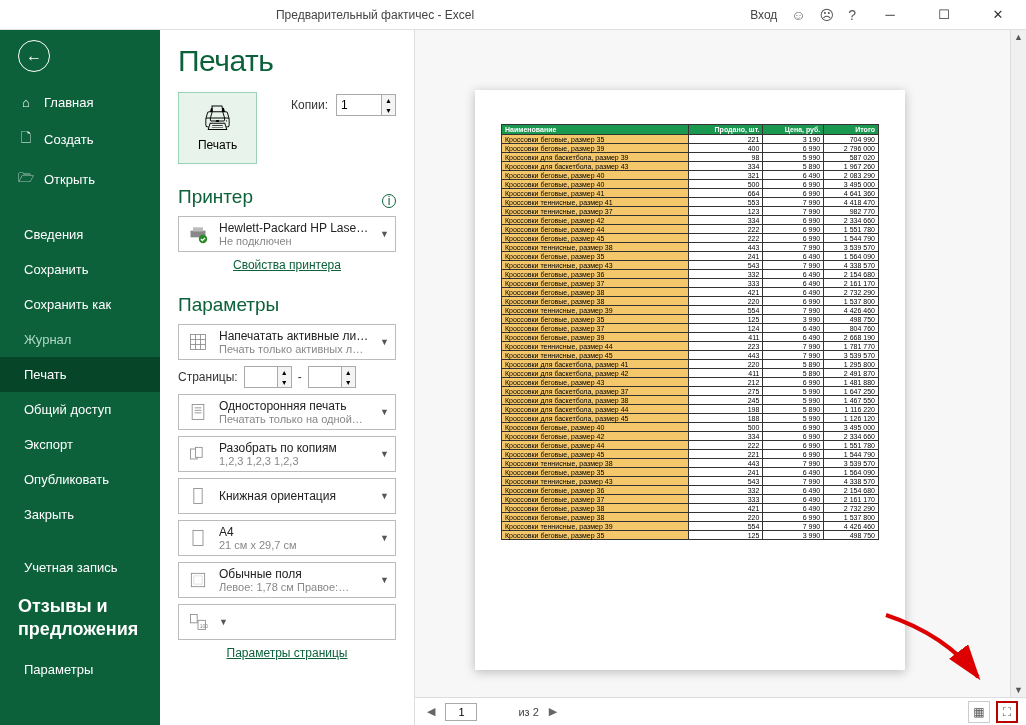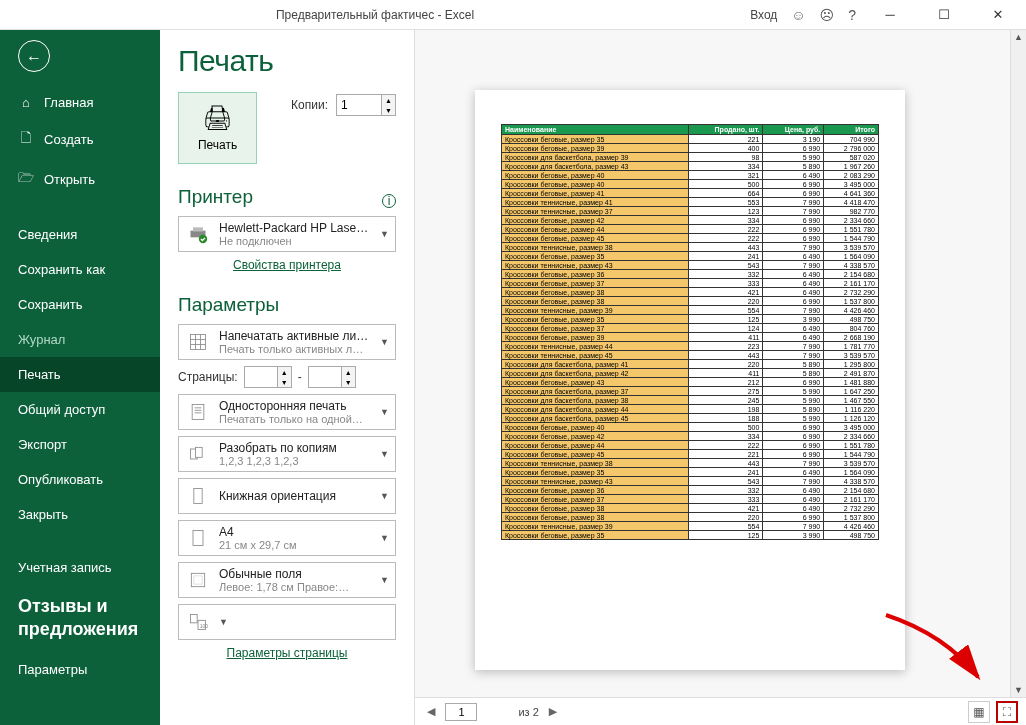--- a/index.html
+++ b/index.html
@@ -8,21 +8,21 @@
 .titlebar .title { flex: 1; text-align: center; font-size: 12px; color: #444; }
 .titlebar .right { display: flex; align-items: center; gap: 14px; padding-right: 8px; }
 .titlebar .icon { font-size: 14px; color: #555; cursor: default; }
 .titlebar .win-btn { width: 40px; height: 28px; display: flex; align-items: center; justify-content: center; font-size: 13px; color: #333; }
 .main { display: flex; height: 695px; }
 .sidebar { width: 160px; background: #0c613a; color: #fff; padding-top: 10px; display: flex; flex-direction: column; }
 .back-btn { width: 32px; height: 32px; border: 1.5px solid #fff; border-radius: 50%; margin-left: 18px; margin-bottom: 14px; display: flex; align-items: center; justify-content: center; font-size: 16px; }
 .nav-item { display: flex; align-items: center; gap: 10px; padding: 9px 18px; font-size: 13px; cursor: pointer; }
 .nav-item .nav-icon { width: 16px; display: flex; justify-content:center; }
 .nav-group-gap { height: 18px; }
-.nav-text { padding: 10px 18px; font-size: 13px; cursor: pointer; }
+.nav-text { padding: 10px 24px; font-size: 13px; cursor: pointer; }
 .nav-text.dim { color: #aed8c3; }
 .nav-text.active { background: #064527; }
 .nav-multi { padding: 10px 18px; font-size: 18px; line-height: 1.3; font-weight: bold; }
 .print-panel { width: 254px; padding: 14px 18px 0 18px; background: #fff; overflow: hidden; }
 .page-heading { font-size: 30px; font-weight: 300; color: #0c613a; margin-bottom: 14px; letter-spacing: -0.5px; }
 .print-top { display: flex; align-items: flex-start; gap: 18px; margin-bottom: 20px; }
 .print-button { width: 82px; height: 72px; border: 1px solid #9bd1b5; background: #e8f3ec; display: flex; flex-direction: column; align-items: center; justify-content: center; gap: 6px; }
 .print-button .pr-icon { font-size: 24px; }
 .print-button .pr-label { font-size: 12px; }
 .copies-wrap { display: flex; align-items: center; gap: 8px; padding-top: 2px; }
@@ -87,22 +87,22 @@
     <div class="nav-item">
         <span class="nav-icon">🗋</span>
         <span>Создать</span>
       </div>
     <div class="nav-item">
         <span class="nav-icon">🗁</span>
         <span>Открыть</span>
       </div>
     <div class="nav-group-gap"></div>
     <div class="nav-text">Сведения</div>
+    <div class="nav-text">Сохранить</div>
     <div class="nav-text">Сохранить как</div>
-    <div class="nav-text">Сохранить</div>
     <div class="nav-text dim">Журнал</div>
     <div class="nav-text active">Печать</div>
     <div class="nav-text">Общий доступ</div>
     <div class="nav-text">Экспорт</div>
     <div class="nav-text">Опубликовать</div>
     <div class="nav-text">Закрыть</div>
     <div class="nav-group-gap"></div>
     <div class="nav-text">Учетная запись</div>
     <div class="nav-multi">Отзывы и предложения</div>
     <div class="nav-text">Параметры</div>

